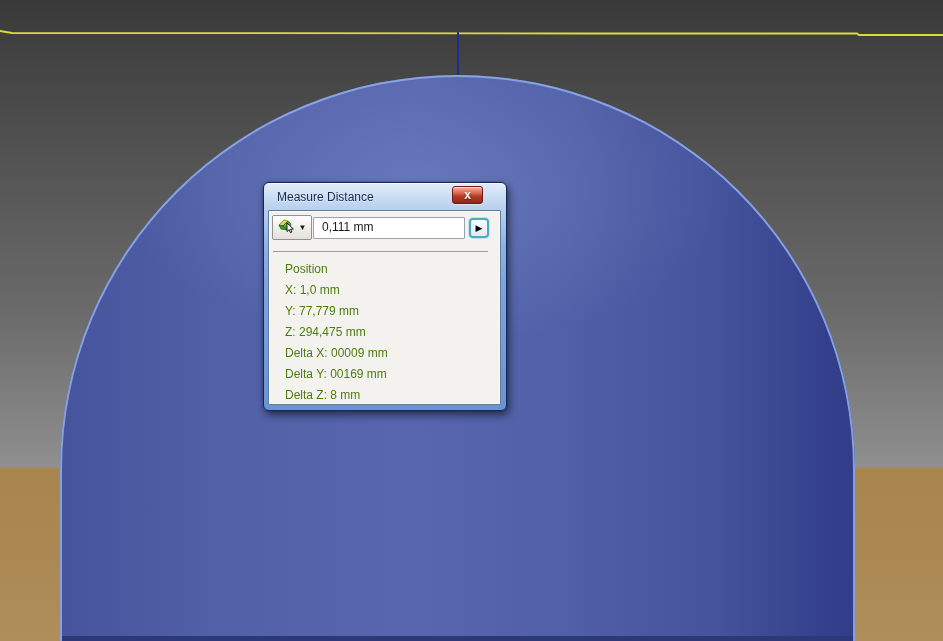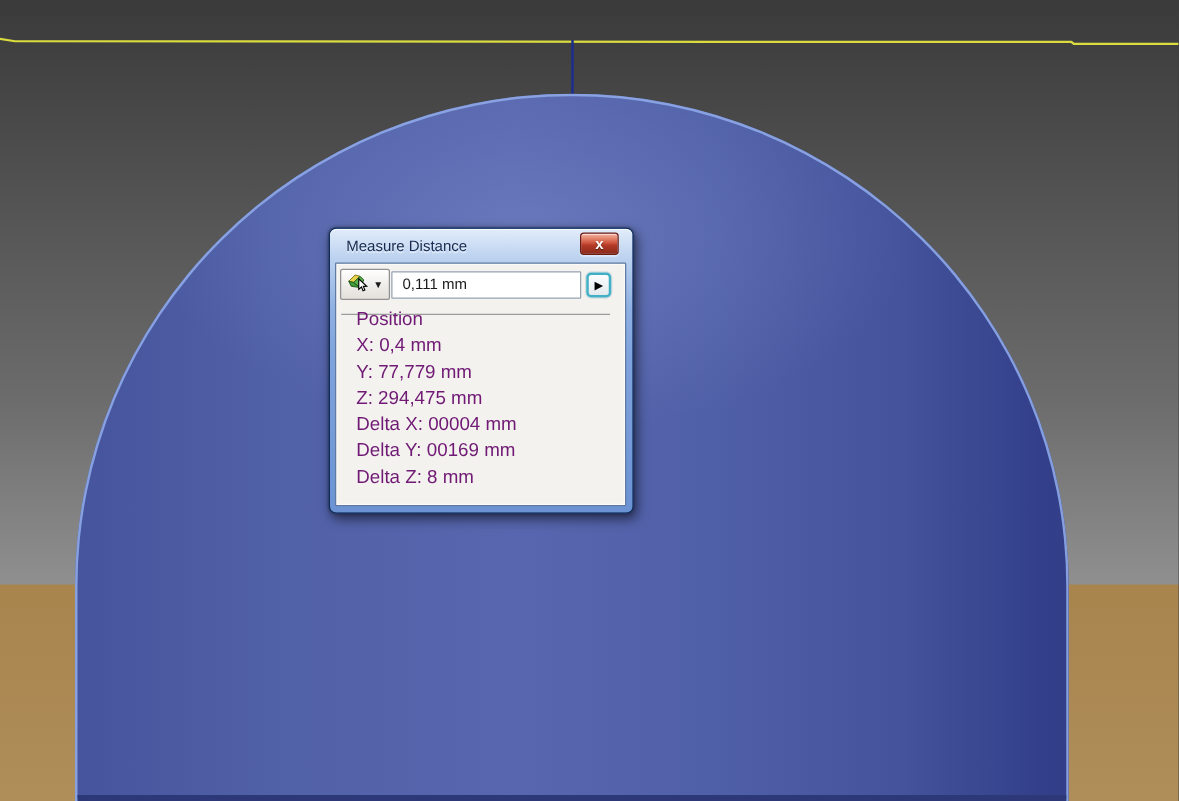--- a/index.html
+++ b/index.html
@@ -32,21 +32,21 @@
   }
   
   .dialog{
     position:absolute;left:263px;top:182px;width:244px;height:229px;
     box-sizing:border-box;border:1px solid #0f2c58;border-radius:6px;
     background:linear-gradient(to bottom,
       #e2ecfa 0%, #bdd3f0 10%, #8fb0e2 28%, #7fa3dd 45%, #6b93d3 100%);
     box-shadow:inset 0 1px 0 rgba(255,255,255,0.65),
                2px 4px 9px rgba(0,0,0,0.55), 0 0 2px rgba(0,0,0,0.35);
   }
-  .titlebar{position:absolute;left:0;top:0;right:4px;height:27px;cursor:default;}
+  .titlebar{position:absolute;left:0;top:0;right:16px;height:27px;cursor:default;}
   .title{
     position:absolute;left:13px;top:7px;font-size:12px;color:#16294d;
     white-space:nowrap;text-shadow:0 1px 0 rgba(255,255,255,0.5);
   }
   .close-btn{
     position:absolute;right:7px;top:3px;width:31px;height:18px;
     box-sizing:border-box;border:1px solid #6e1a10;border-radius:3px;
     background:linear-gradient(to bottom,
       #f5b6a6 0%, #e68c75 20%, #d0573f 45%, #b23a27 58%, #8c2a1a 100%);
     color:#fff;font-weight:bold;font-size:12px;line-height:14px;
@@ -74,21 +74,21 @@
     padding:0 0 3px 8px;border-radius:1px;
   }
   .fwd-btn{
     position:absolute;left:200px;top:7px;width:20px;height:20px;
     box-sizing:border-box;border:2px solid #41b0c5;border-radius:4px;
     background:linear-gradient(to bottom,#fcfdfe,#e2e9ed);
     color:#000;font-size:9px;line-height:15px;text-align:center;padding:0;
     cursor:default;box-shadow:0 0 0 1px #d4dde2;
   }
   .separator{position:absolute;left:4px;top:40px;width:215px;height:1px;background:#9b9b9b;}
-  .results{position:absolute;left:16px;top:34px;font-size:15px;color:#701a75;}
+  .results{position:absolute;left:16px;top:48px;font-size:12px;color:#4d7c0f;}
   .rline{height:21px;line-height:21px;white-space:nowrap;}
 </style>
 </head>
 <body>
 
 <div class="viewport">
 
   <svg class="sketch" width="943" height="641">
     <polyline points="0,31 12,33 579,33.5 857,33.5 859,35 943,35" fill="none" stroke="#d9db3f" stroke-width="1.8"></polyline>
     <line x1="458" y1="32" x2="458" y2="78" stroke="#1c2e8c" stroke-width="2"></line>
@@ -120,22 +120,22 @@
     </button>
 
     <input class="measure-field" value="0,111 mm" style="">
 
     <button class="fwd-btn"><span>▶</span></button>
 
     <div class="separator"></div>
 
     <div class="results">
       <div class="rline">Position</div>
-      <div class="rline">X: 0,4 mm</div>
+      <div class="rline">X: 1,0 mm</div>
       <div class="rline">Y: 77,779 mm</div>
       <div class="rline">Z: 294,475 mm</div>
-      <div class="rline">Delta X: 00004 mm</div>
+      <div class="rline">Delta X: 00009 mm</div>
       <div class="rline">Delta Y: 00169 mm</div>
       <div class="rline">Delta Z: 8 mm</div>
     </div>
 
   </div>
 </div>
 
 </body></html>

